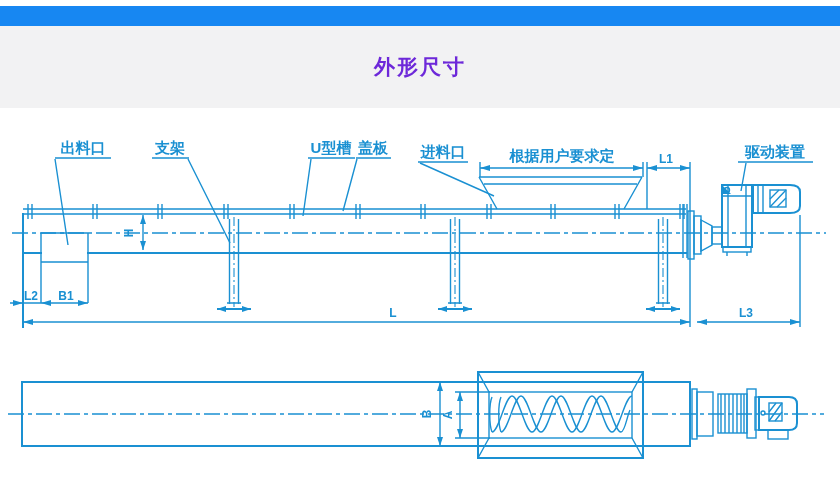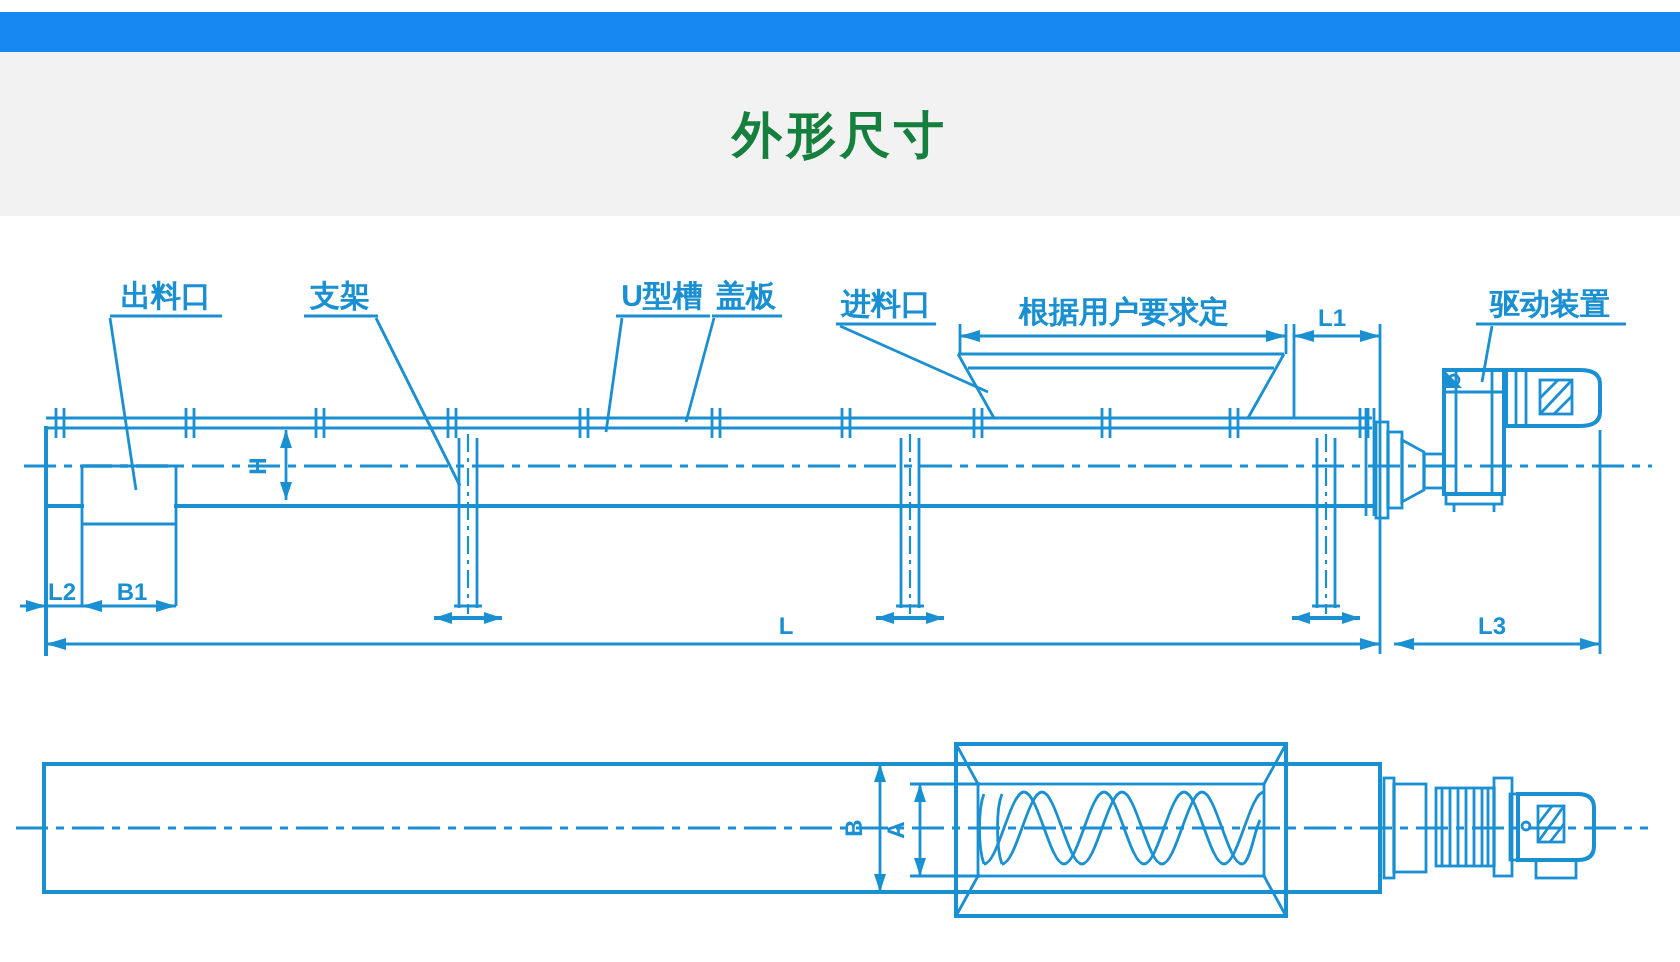--- a/index.html
+++ b/index.html
@@ -3,21 +3,21 @@
 <meta charset="utf-8">
 <style>
   html,body{margin:0;padding:0;}
   body{
     width:840px;height:481px;position:relative;background:#ffffff;
     font-family:"Liberation Sans", sans-serif;overflow:hidden;
   }
   .topbar{position:absolute;left:0;top:6px;width:840px;height:20px;background:#1787f2;}
   .band{position:absolute;left:0;top:26px;width:840px;height:82px;background:#f2f2f3;
         display:flex;align-items:center;justify-content:center;}
-  .band h1{margin:0;font-size:25px;font-weight:bold;color:#15803d;letter-spacing:2px;}
+  .band h1{margin:0;font-size:21px;font-weight:bold;color:#6d28d9;letter-spacing:2px;}
   svg.draw{position:absolute;left:0;top:0;width:840px;height:481px;}
   
   .ln   {stroke:#1a90d2;fill:none;stroke-width:2;stroke-linecap:square;}
   .thin {stroke:#1a90d2;fill:none;stroke-width:1.4;}
   .cl   {stroke:#1a90d2;fill:none;stroke-width:1.4;stroke-dasharray:16 4 4 4;}
   .clv  {stroke:#1a90d2;fill:none;stroke-width:1.1;stroke-dasharray:9 3 2 3;}
   .ah   {fill:#1a90d2;stroke:none;}
   .fillb{fill:#1a90d2;stroke:none;}
   .cn   {font:bold 15px "Liberation Sans",sans-serif;fill:#1a90d2;}
   .dim  {font:bold 12px "Liberation Sans",sans-serif;fill:#1a90d2;}

